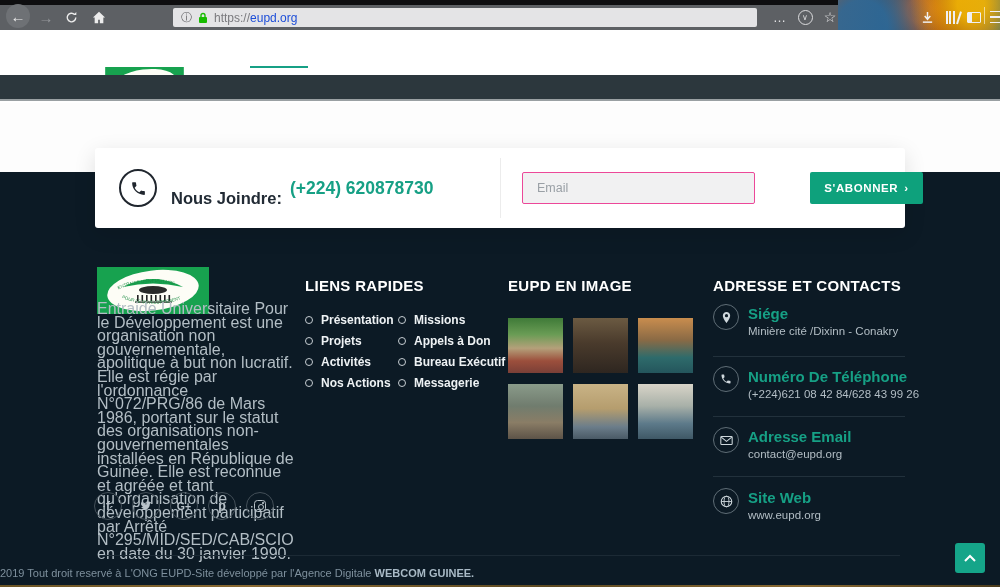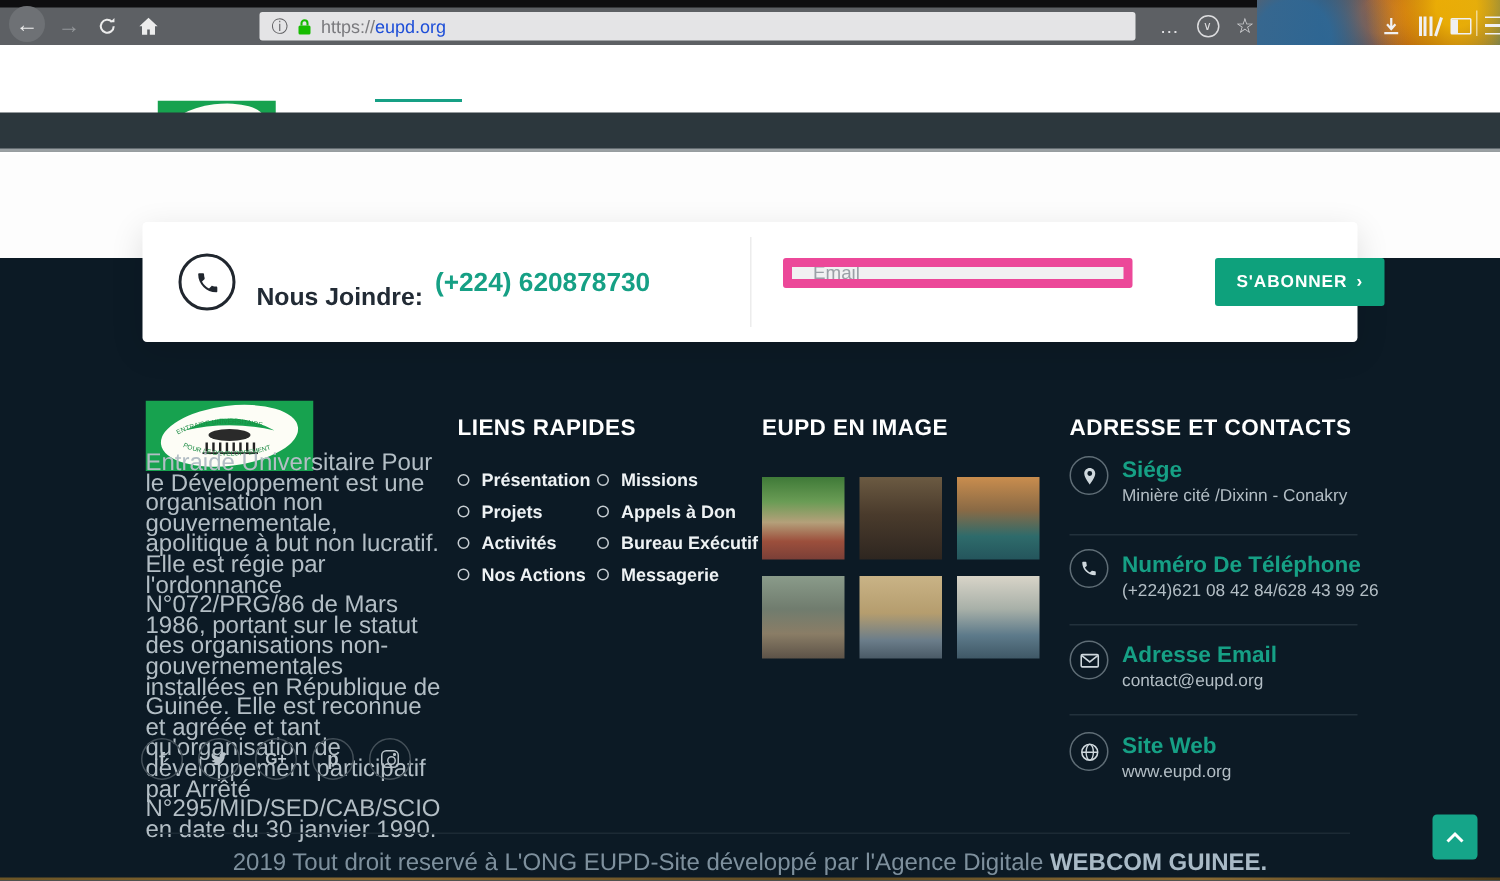--- a/index.html
+++ b/index.html
@@ -55,21 +55,21 @@
 
   
   .sub-card { position:absolute; left:95px; top:148px; width:810px; height:80px; background:#fff; border-radius:3px;
     box-shadow:0 6px 22px rgba(0,0,0,.12); }
   .card-divider { position:absolute; left:405px; top:10px; bottom:10px; width:1px; background:#ececec; }
   .phone-ring { position:absolute; left:24px; top:21px; width:38px; height:38px; border:2.4px solid #20262e; border-radius:50%;
     display:flex; align-items:center; justify-content:center; }
   .join-wrap { position:absolute; left:76px; top:0; height:80px; display:flex; align-items:center; gap:8px; }
   .join-label { font-size:16.5px; font-weight:bold; color:#222b35;margin-top:20px; }
   .join-phone { font-size:17.5px; font-weight:bold; color:#16a085; cursor:pointer; }
-  .email-input { position:absolute; left:427px; top:24px; width:233px; height:20px; background:#f1f1f2; border:6px solid #ec4899;
+  .email-input { position:absolute; left:427px; top:24px; width:233px; height:32px; background:#f1f1f2; border:1px solid #ec4899;
     border-radius:2px; padding:0 14px; font-size:12.5px; color:#333; font-family:"Liberation Sans", sans-serif; }
   .email-input::placeholder { color:#9aa0a6; }
   .sub-btn { position:absolute; left:671px; top:24px; width:113px; height:32px; background:#0ea17c; border:none; border-radius:2px;
     color:#fff; font-weight:bold; font-size:11.5px; letter-spacing:.6px; cursor:pointer; font-family:"Liberation Sans", sans-serif;
     display:flex; align-items:center; justify-content:center; gap:6px;margin-left:44px; }
 
   
   .f-heading { position:absolute; top:277px; font-size:15px; font-weight:bold; color:#fff; letter-spacing:.3px; }
   .footer-logo { position:absolute; left:97px; top:267px; }
   .about-text { position:absolute; left:97px; top:302px; width:200px; font-size:16px; line-height:13.6px; color:#b3bec5; }
@@ -96,21 +96,21 @@
   .g6 { background:linear-gradient(180deg,#d8d4c8 0%,#a8b0a8 40%,#5d7a8a 72%,#3f5866 100%); }
 
   .contact-item-icon { position:absolute; left:713px; width:26px; height:26px; border:1px solid #5f6d76; border-radius:50%;
     display:flex; align-items:center; justify-content:center; }
   .contact-title { position:absolute; left:748px; font-size:15px; font-weight:bold; color:#16a085;text-align:right; }
   .contact-value { position:absolute; left:748px; font-size:11.5px; color:#b3bec5; }
   .contact-div { position:absolute; left:713px; width:192px; height:1px; background:#22313c; }
 
   
   .copy-divider { position:absolute; left:100px; top:555px; width:800px; height:1px; background:#1c2a35; }
-  .copyright { position:absolute; left:0; top:567px; width:1000px; text-align:center; font-size:16px; color:#7e909d; }
+  .copyright { position:absolute; left:0; top:567px; width:1000px; font-size:11px; color:#7e909d; }
   .copyright b { color:#a9bac6; }
   .gold-line { position:absolute; left:0; top:585px; width:1000px; height:2px;
     background:linear-gradient(90deg,#6b5526,#8a6a33 25%,#5d4a22 55%,#8a6a33 80%,#4a3b1c); }
 
   .scroll-top { position:absolute; left:955px; top:543px; width:30px; height:30px; background:#15a589; border-radius:3px;
     display:flex; align-items:center; justify-content:center; cursor:pointer; }
 </style>
 </head>
 <body>
 

